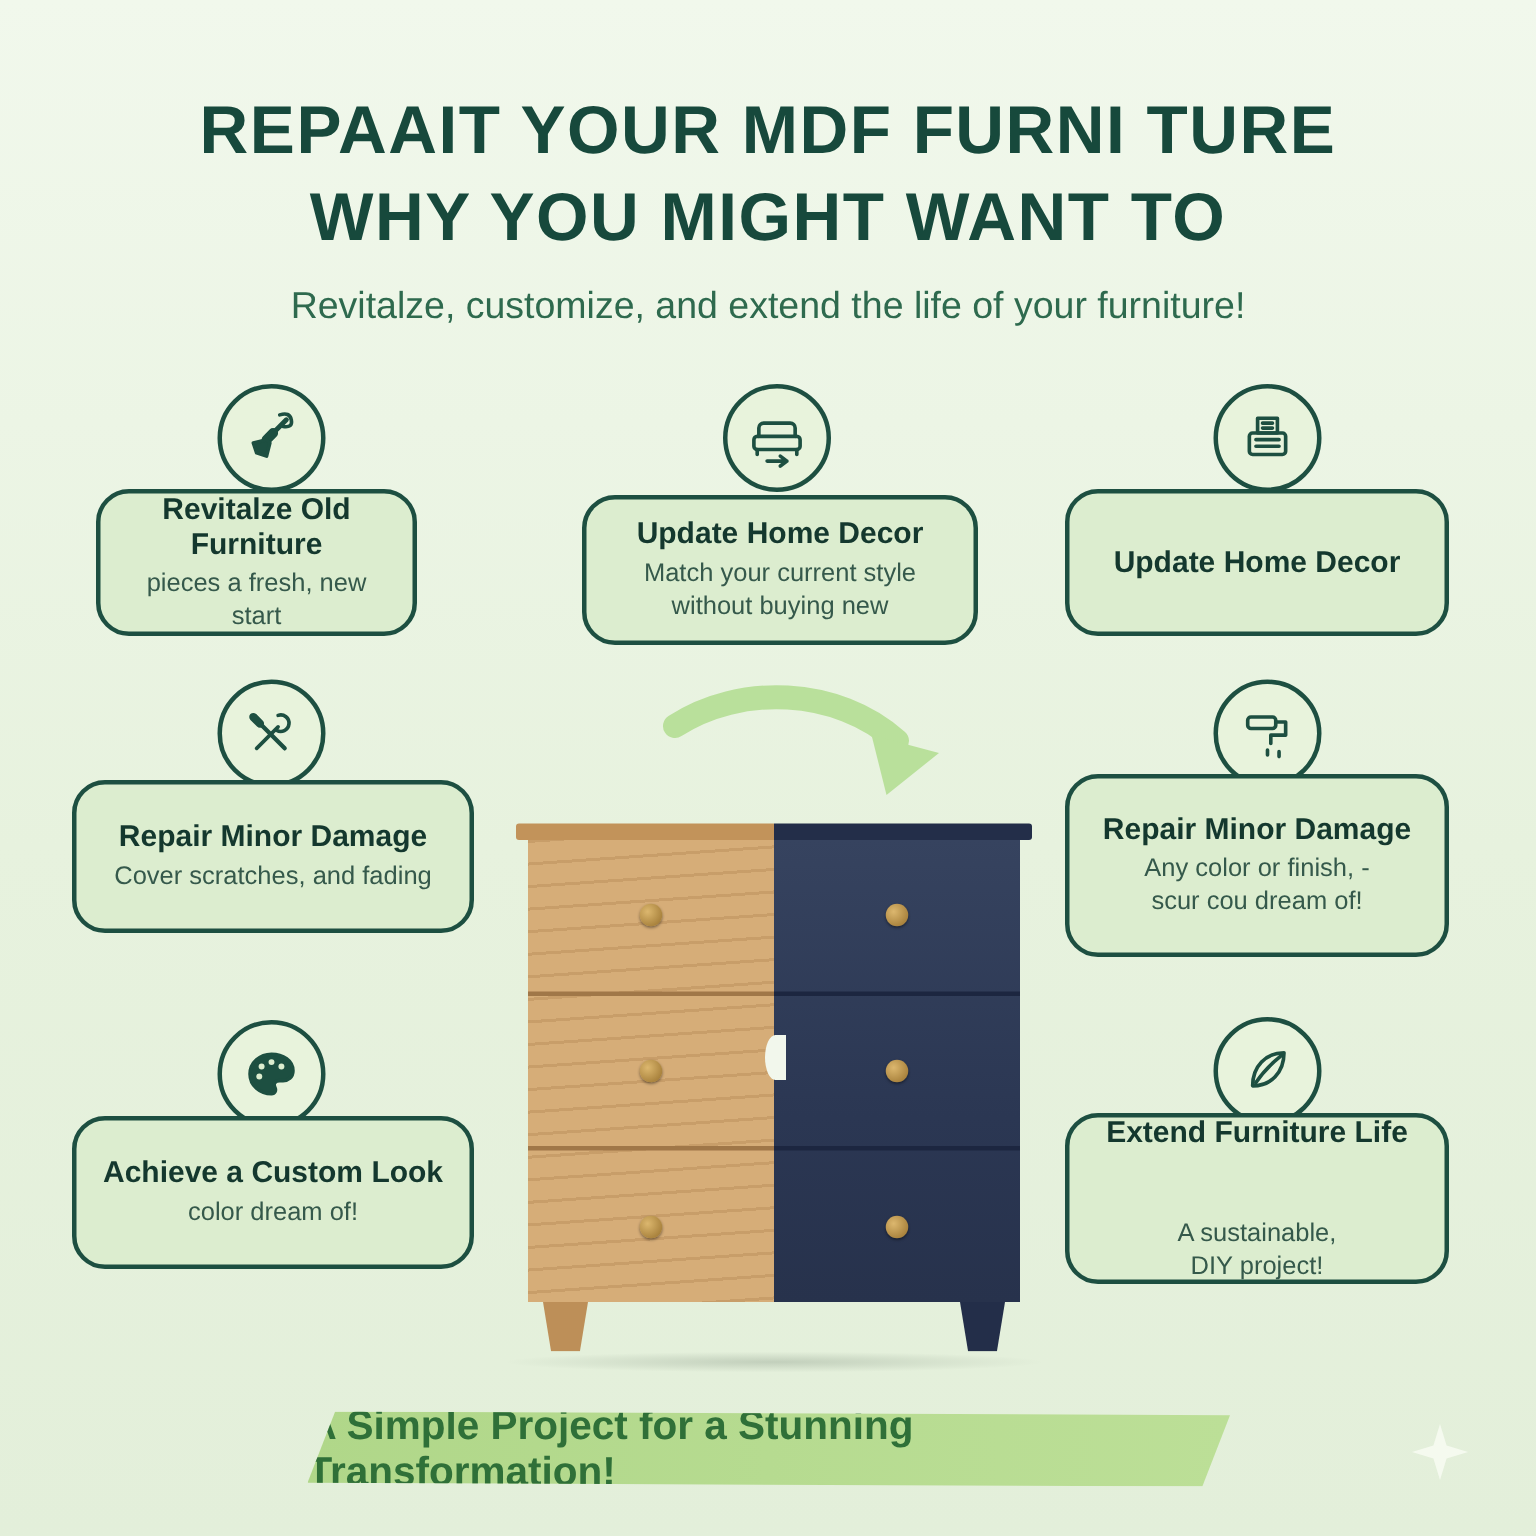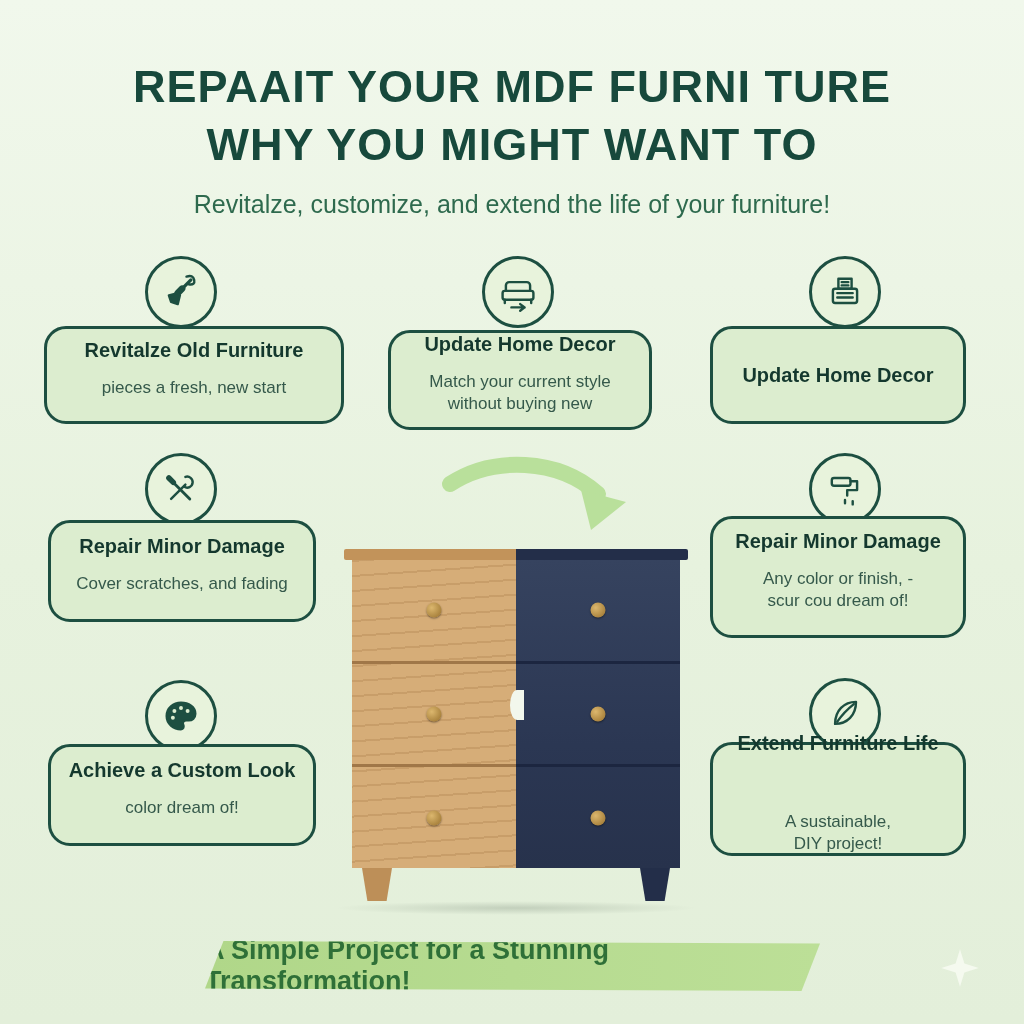--- a/index.html
+++ b/index.html
@@ -18,22 +18,22 @@
     position:absolute; top:190px; left:0; width:100%; text-align:center;
     color:#2e6a4e; font-size:25px;
   }
   
   .card {
     position:absolute; background:#dcedcf; border:3px solid #1d4f41; border-radius:22px;
     display:flex; flex-direction:column; justify-content:center; text-align:center;
     padding:10px 12px; gap:3px;
   }
   .card h3 { margin:0; color:#14382e; font-size:20px; line-height:1.15; }
-  .card p  { margin:12px; color:#35594b; font-size:17px; line-height:1.28; white-space:pre-line; }
-  .c1 { left:44px;  top:326px; width:300px; height:98px;  }
+  .card p  { margin:0; color:#35594b; font-size:17px; line-height:1.28; white-space:pre-line; }
+  .c1 { left:64px;  top:326px; width:214px; height:98px;align-items:flex-end;  }
   .c2 { left:388px; top:330px; width:264px; height:100px; }
   .c3 { left:710px; top:326px; width:256px; height:98px;  }
   .c4 { left:48px;  top:520px; width:268px; height:102px; }
   .c5 { left:710px; top:516px; width:256px; height:122px; }
   .c6 { left:48px;  top:744px; width:268px; height:102px;padding-left:12px; }
   .c7 { left:710px; top:742px; width:256px; height:114px;gap:44px; }
   .icon-circle {
     position:absolute; width:72px; height:72px; border-radius:50%;
     background:#e8f3dc; border:3px solid #1d4f41;
     display:flex; align-items:center; justify-content:center;

